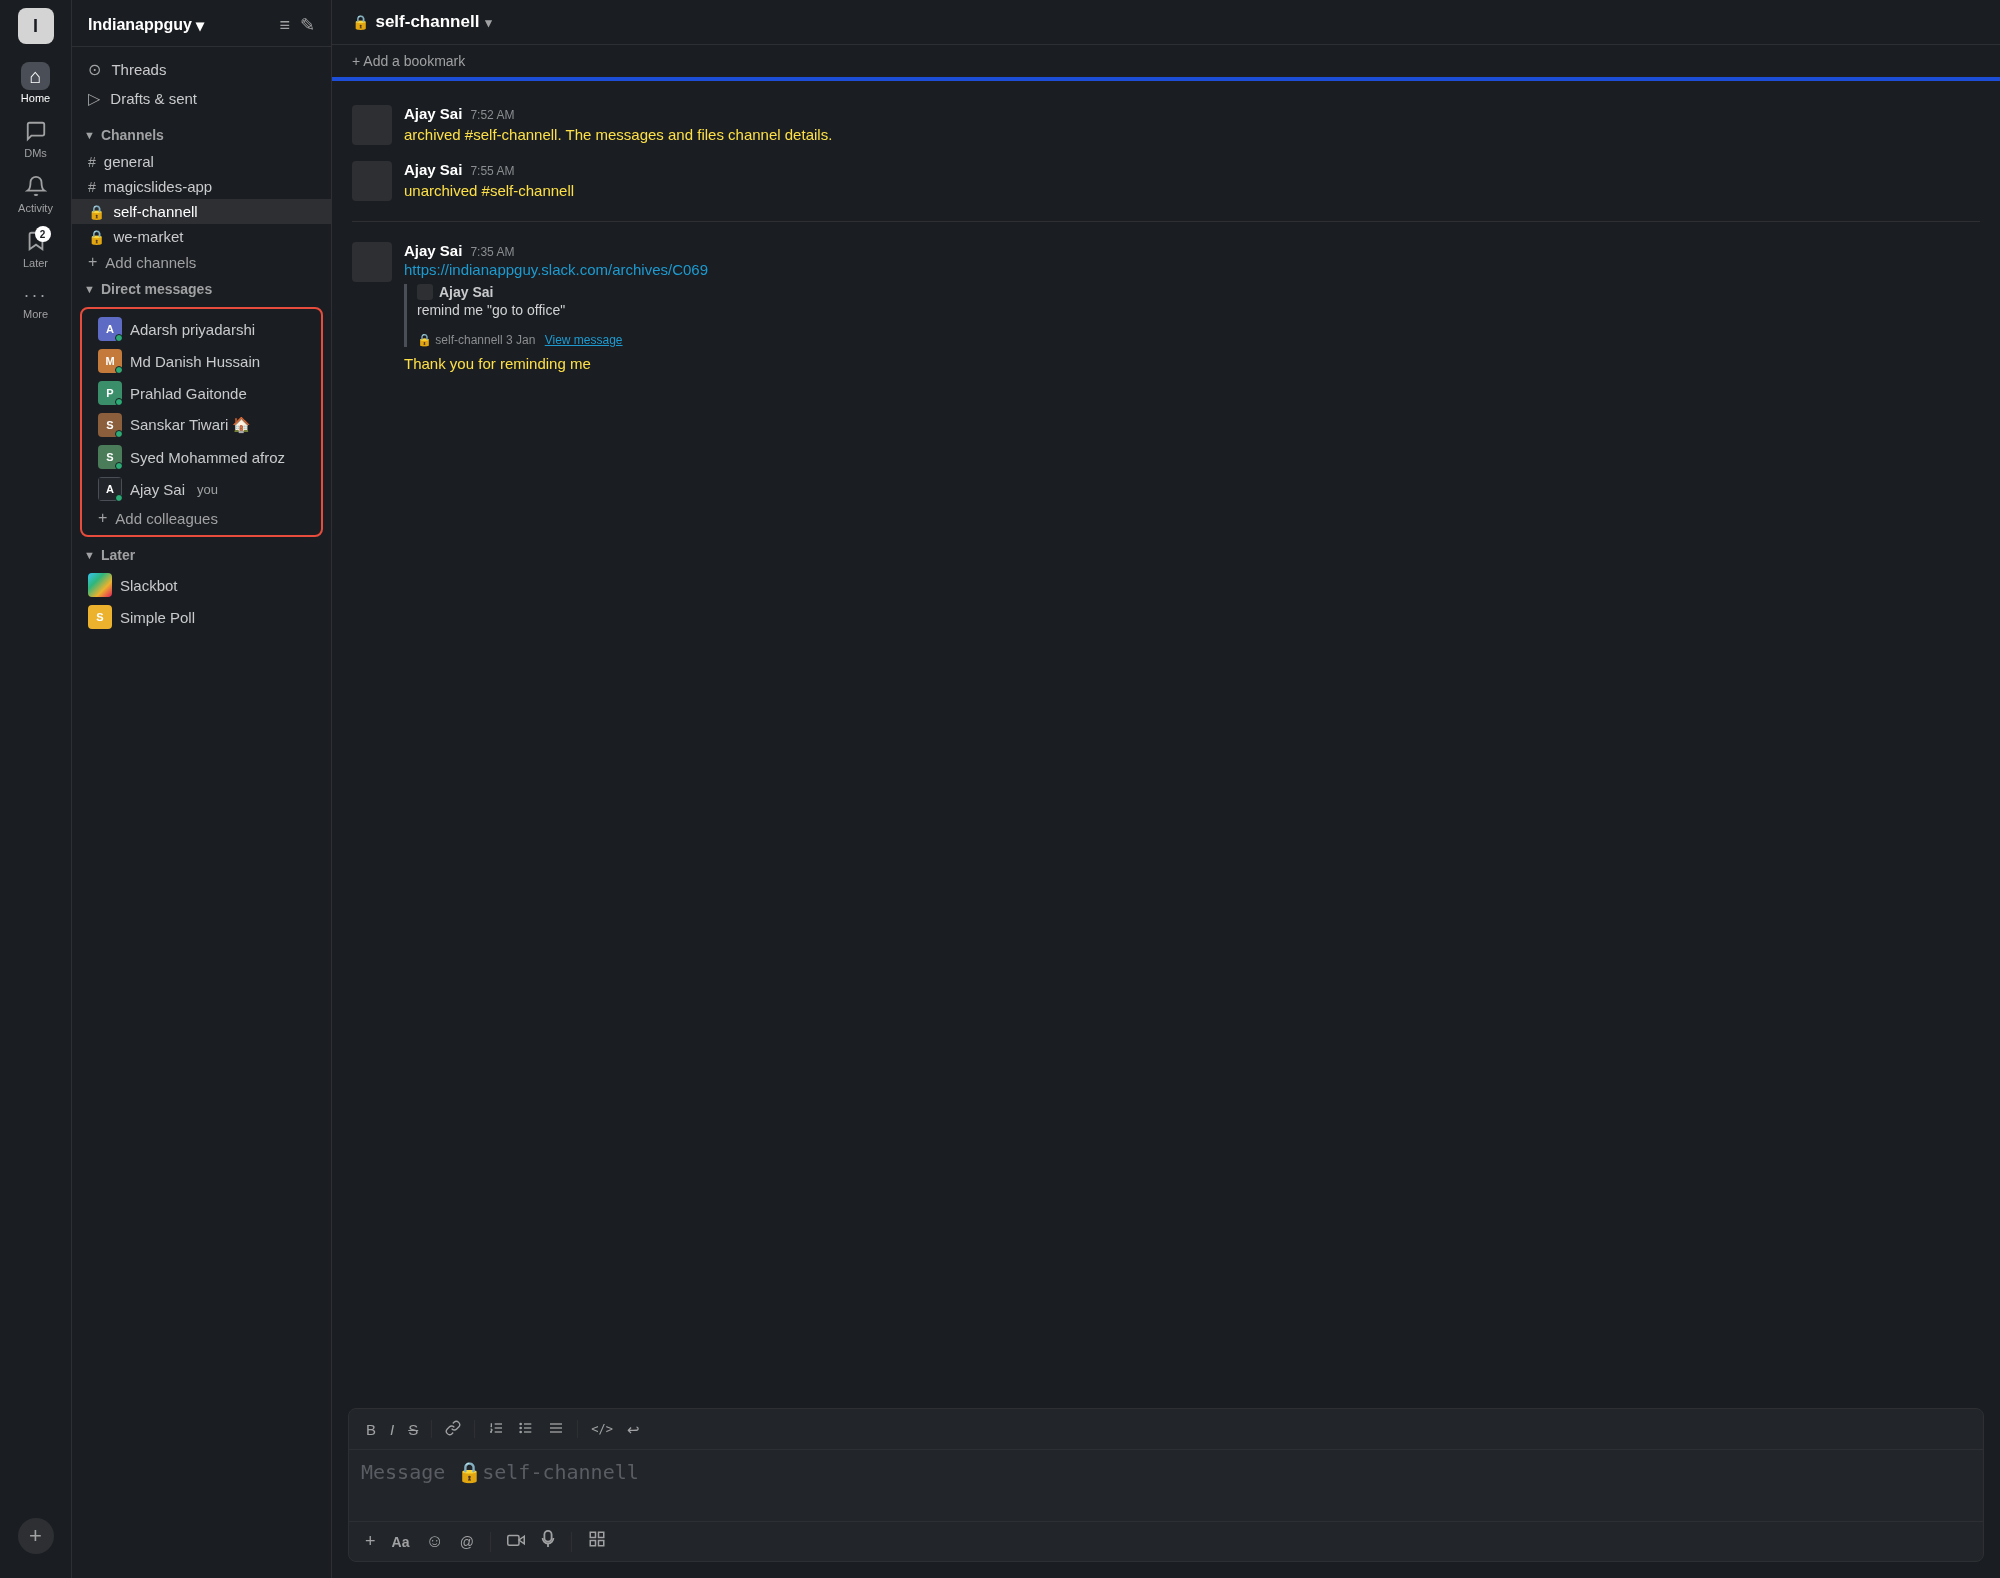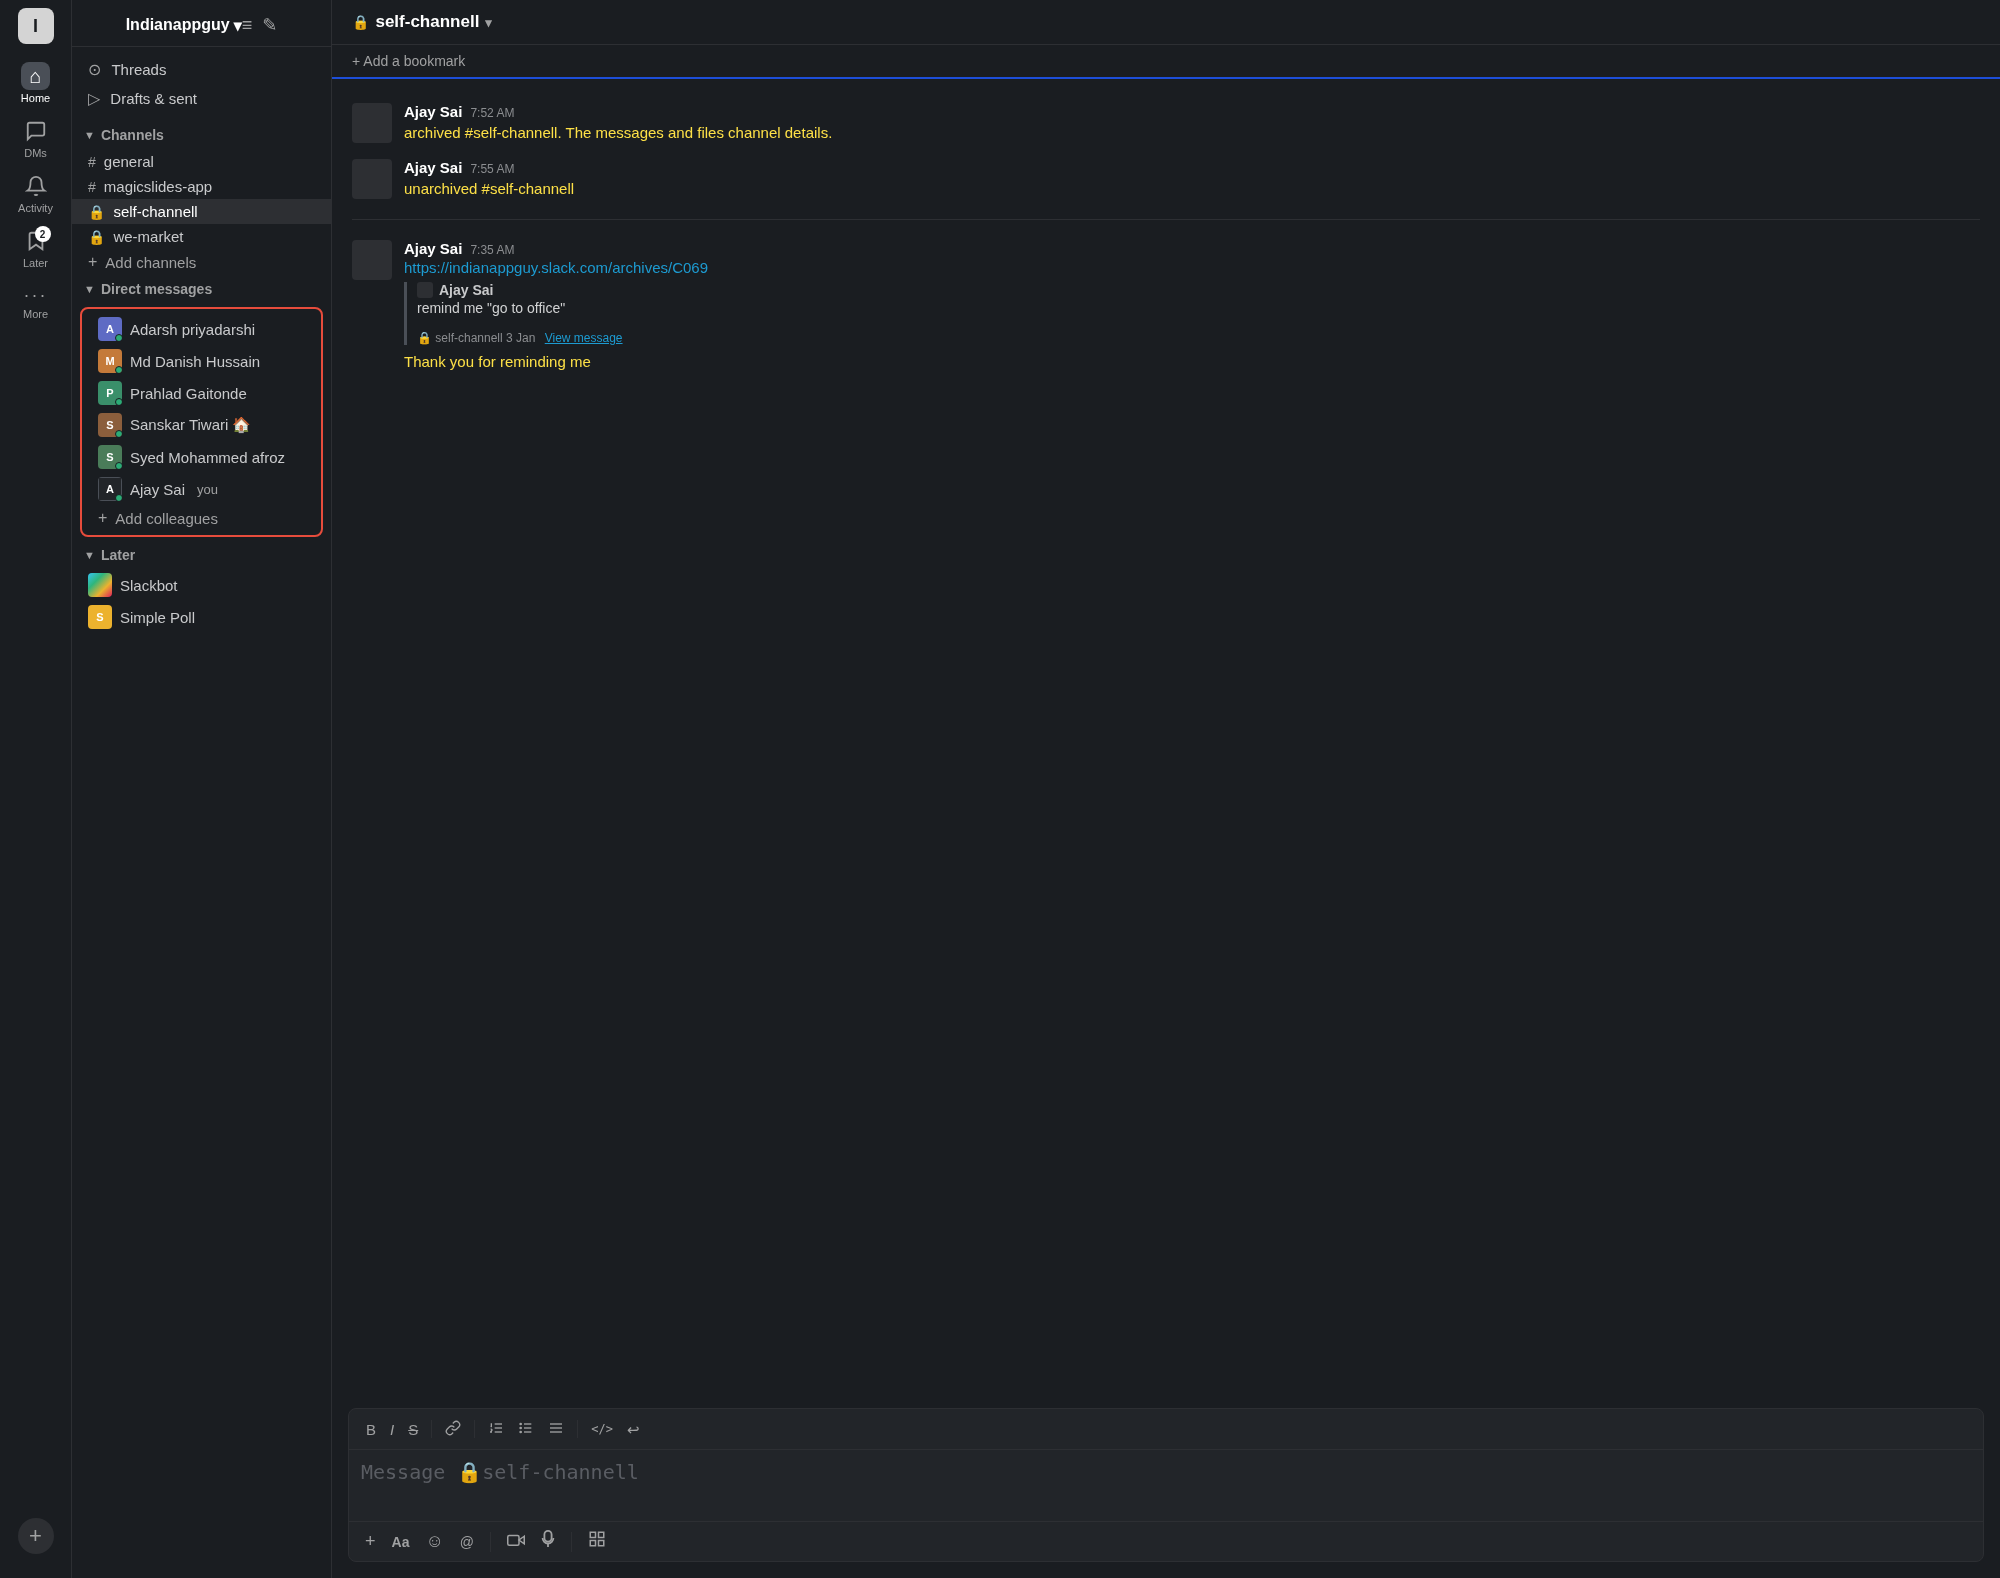--- a/index.html
+++ b/index.html
@@ -119,21 +119,21 @@
       background: #1a1d21;
       display: flex;
       flex-direction: column;
       overflow-y: auto;
       flex-shrink: 0;
       border-right: 1px solid #2d2f33;
     }
     .sidebar-header {
       display: flex;
       align-items: center;
-      justify-content: center;
+      justify-content: space-between;
       padding: 14px 16px 10px;
       border-bottom: 1px solid #2d2f33;
     }
     .sidebar-workspace {
       font-weight: 700;
       font-size: 16px;
       color: #fff;
       display: flex;
       align-items: center;
       gap: 4px;
@@ -265,21 +265,21 @@
       color: #fff;
       display: flex;
       align-items: center;
       gap: 6px;
     }
     .chat-header-lock { font-size: 14px; color: #a0a1a2; }
     .chat-header-chevron { color: #a0a1a2; font-size: 13px; }
 
     .bookmark-bar {
       padding: 8px 20px;
-      border-bottom: 2px solid #1d4ed8;
+      border-bottom: 4px solid #1d4ed8;
       color: #a0a1a2;
       font-size: 14px;
       cursor: pointer;
     }
 
     .messages-area {
       flex: 1;
       overflow-y: auto;
       padding: 16px 20px;
       display: flex;

